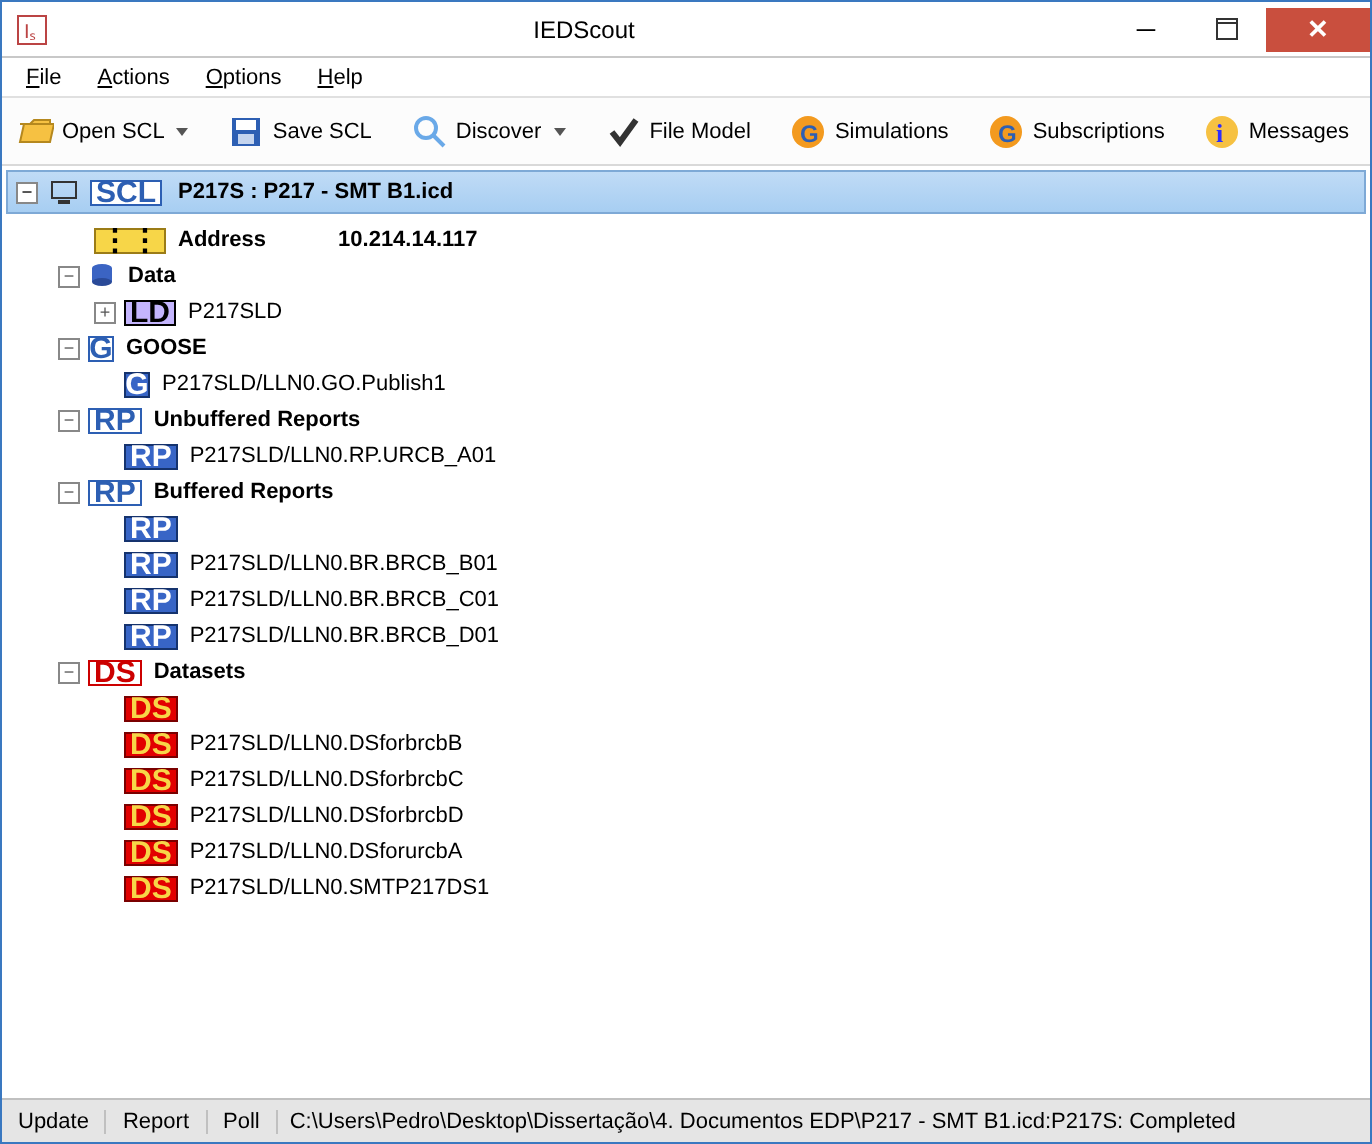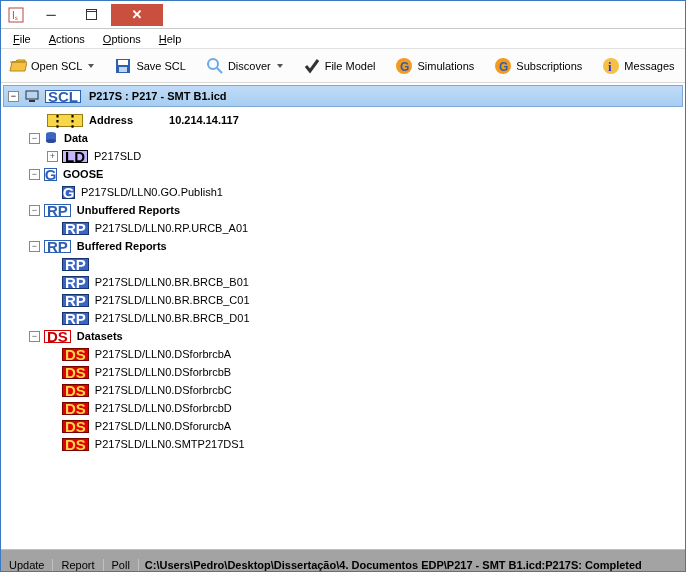--- a/index.html
+++ b/index.html
@@ -30,39 +30,40 @@
   .tree-root-head { height:22px; background:linear-gradient(#c0dbf6,#a7cef2); border:1px solid #7ea9d6; display:flex; align-items:center; gap:6px; padding:0 4px; font-weight:bold; color:#000; }
   .tree-body { padding:4px 0; }
   .node { display:flex; align-items:center; height:18px; line-height:18px; gap:4px; white-space:nowrap; }
   .exp { width:11px; height:11px; border:1px solid #888; display:flex; align-items:center; justify-content:center; font-size:9px; line-height:9px; color:#555; background:#fff; flex:0 0 11px; }
   .ind { display:inline-block; }
   .badge { font-size:15px; font-weight:bold; padding:0 2px; border:1px solid #000; color:#000; display:inline-flex; align-items:center; height:13px; line-height:11px; }
   .lbl { padding:0 2px; }
   .lbl.bold { font-weight:bold; }
 
   
-  .statusbar { height:22px; border-top:1px solid #c0c0c0; display:flex; align-items:flex-end; font-size:11px; background:#a3a3a3; }
+  .statusbar { height:22px; border-top:1px solid #c0c0c0; display:flex; align-items:center; font-size:11px; background:#e5e5e5; }
   .status-cell { border-right:1px solid #c0c0c0; padding:0 8px; display:flex; align-items:center; }
-  .status-path { flex:1; padding:0 6px; display:flex; align-items:center; overflow:hidden;font-weight:bold; }
+  .status-path { flex:1; padding:0 6px; display:flex; align-items:center; overflow:hidden; }
 
   
   .mini-ico { width:14px; height:14px; flex:0 0 14px; }
 </style>
 </head>
 <body>
 
 <div class="window">
 
   <div class="titlebar">
     <div class="icon-box">
       <svg width="16" height="16">
           <rect x="1" y="1" width="14" height="14" fill="#fff" stroke="#b44"></rect>
           <text x="4" y="12" font-size="10" fill="#b44">Iₛ</text>
         </svg>
     </div>
+    <div class="title-center">IEDScout</div>
     <div class="win-btn" style="font-weight:bold;">─</div>
     <div class="win-btn">
       <svg width="11" height="11">
           <rect x="0.5" y="0.5" width="10" height="10" fill="none" stroke="#333"></rect>
           <line x1="0.5" y1="2.5" x2="10.5" y2="2.5" stroke="#333"></line>
         </svg>
     </div>
     <div class="win-btn close">✕</div>
   </div>
 
@@ -224,21 +225,20 @@
 
       <div class="node">
         <span class="ind" style="width:22px"></span>
         <div class="exp">−</div>
         <span class="badge" style="background:#fff;color:#c00;border-color:#c00">DS</span>
         <span class="lbl bold">Datasets</span>
       </div>
       <div class="node">
           <span class="ind" style="width:55px"></span>
           <span class="badge" style="background:#e20000;color:#f7d648;border-color:#7a0000">DS</span>
-          <span class="lbl">P217SLD/LLN0.DSforbrcbA</span>
         </div>
       <div class="node">
           <span class="ind" style="width:55px"></span>
           <span class="badge" style="background:#e20000;color:#f7d648;border-color:#7a0000">DS</span>
           <span class="lbl">P217SLD/LLN0.DSforbrcbB</span>
         </div>
       <div class="node">
           <span class="ind" style="width:55px"></span>
           <span class="badge" style="background:#e20000;color:#f7d648;border-color:#7a0000">DS</span>
           <span class="lbl">P217SLD/LLN0.DSforbrcbC</span>

